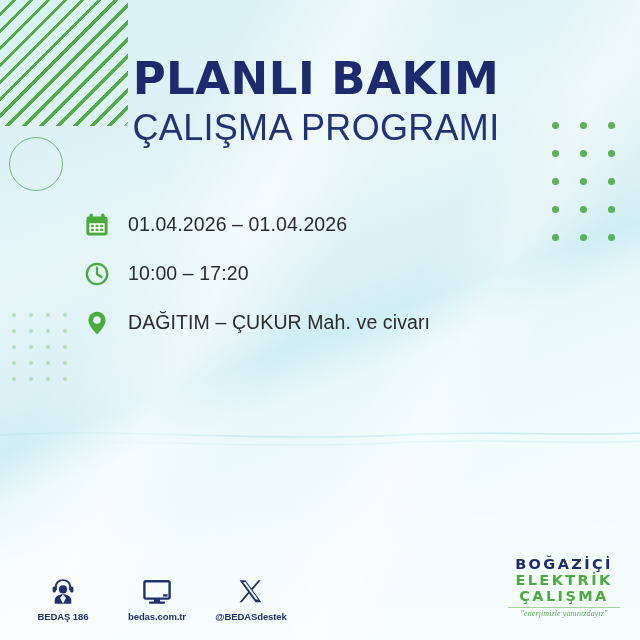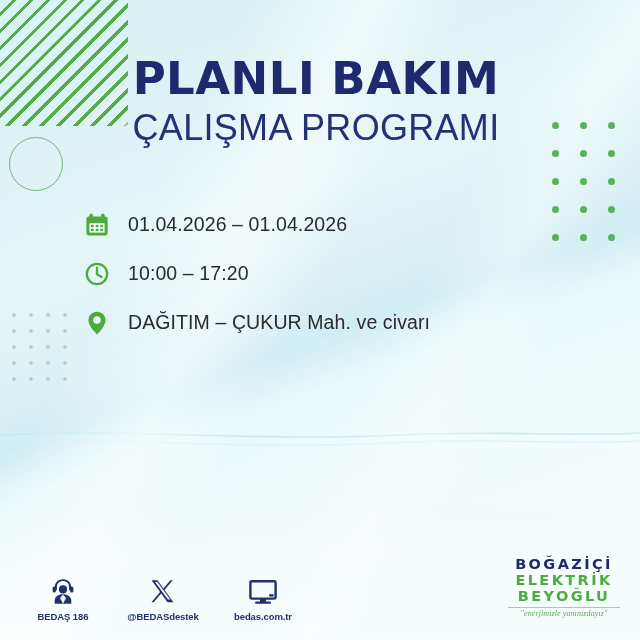--- a/index.html
+++ b/index.html
@@ -174,21 +174,21 @@
     left: 0;
     bottom: 0;
     width: 640px;
     height: 95px;
   }
   .contacts {
     position: absolute;
     left: 24px;
     bottom: 18px;
     display: flex;
-    gap: 22px;
+    gap: 16px;
     align-items: flex-start;
   }
   .contact {
     width: 78px;
     text-align: center;
   }
   .contact-icon {
     height: 34px;
     display: flex;
     align-items: flex-end;
@@ -358,44 +358,44 @@
             <circle cx="14" cy="13.4" r="4.1" fill="#22306e"></circle>
             <path d="M14 18.2 c-4.6 0-8.3 2.6-8.3 6.0 v3.6 h16.6 v-3.6 c0-3.4-3.7-6.0-8.3-6.0z" fill="#22306e"></path>
             <path d="M14 18.4 L11.0 22.0 L14 27.8 L17.0 22.0 Z" fill="#eef9fb"></path>
           </svg>
         </span>
         <div class="contact-label">BEDAŞ 186</div>
       </div>
 
       <div class="contact">
         <span class="contact-icon">
-          <svg width="28" height="28" viewBox="0 0 24 24">
-            <path d="M2.2 2.0 h5.0 l5.2 7.0 l5.9-7.0 h2.0 l-7.0 8.3 l7.6 10.4 h-5.0 l-5.5-7.5 l-6.3 7.5 h-2.0 l7.4-8.8 z M5.2 3.5 l11.0 15.0 h2.0 L7.2 3.5 z" fill="#22306e"></path>
-          </svg>
-        </span>
-        <div class="contact-label">@BEDASdestek</div>
-      </div>
-
-      <div class="contact">
-        <span class="contact-icon">
           <svg width="30" height="28" viewBox="0 0 30 28">
             <rect x="2.4" y="3.2" width="25.2" height="17.4" rx="1.6" fill="none" stroke="#22306e" stroke-width="2.4"></rect>
             <rect x="12.0" y="20.6" width="6.0" height="3.4" fill="#22306e"></rect>
             <rect x="7.0" y="23.4" width="16.0" height="2.4" rx="1.1" fill="#22306e"></rect>
             <rect x="21.2" y="16.2" width="4.4" height="2.4" fill="#22306e"></rect>
           </svg>
         </span>
         <div class="contact-label">bedas.com.tr</div>
       </div>
 
+      <div class="contact">
+        <span class="contact-icon">
+          <svg width="28" height="28" viewBox="0 0 24 24">
+            <path d="M2.2 2.0 h5.0 l5.2 7.0 l5.9-7.0 h2.0 l-7.0 8.3 l7.6 10.4 h-5.0 l-5.5-7.5 l-6.3 7.5 h-2.0 l7.4-8.8 z M5.2 3.5 l11.0 15.0 h2.0 L7.2 3.5 z" fill="#22306e"></path>
+          </svg>
+        </span>
+        <div class="contact-label">@BEDASdestek</div>
+      </div>
+
     </div>
 
     <div class="brand">
       <div class="brand-line brand-1">BOĞAZİÇİ</div>
       <div class="brand-line brand-2">ELEKTRİK</div>
-      <div class="brand-line brand-3">BEYOĞLU</div>
+      <div class="brand-line brand-3">ÇALIŞMA</div>
       <div class="brand-rule"></div>
       <div class="brand-tag">"enerjimizle yanınızdayız"</div>
     </div>
 
   </div>
 
 </div>
 
 </body></html>

